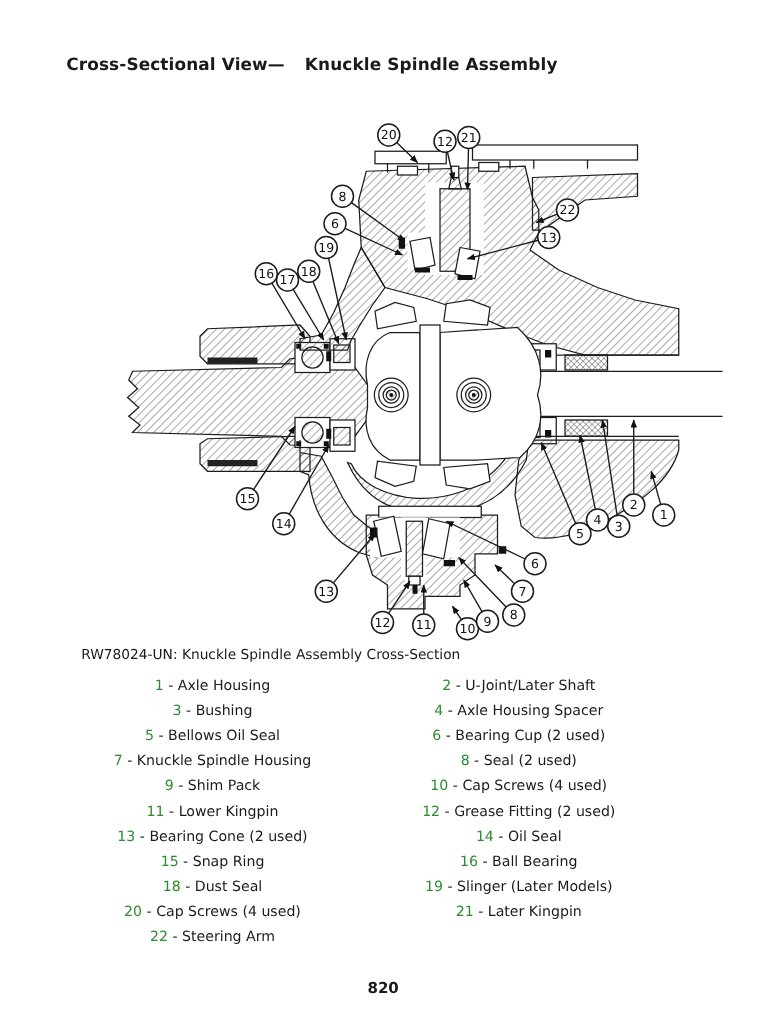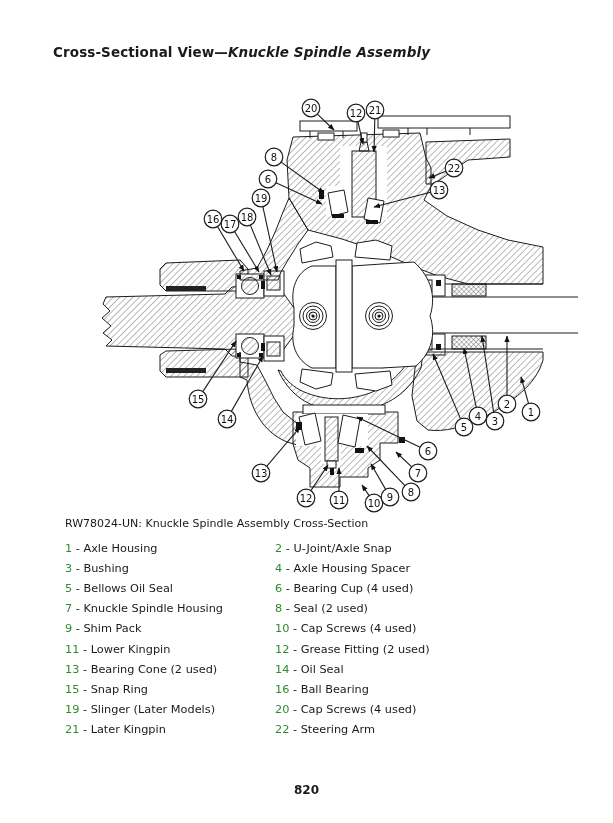--- a/index.html
+++ b/index.html
@@ -5,29 +5,29 @@
   html,body{margin:0;padding:0;}
   body{
     width:613px;height:823px;position:relative;background:#ffffff;
     font-family:"DejaVu Sans","Liberation Sans",sans-serif;color:#1a1a1a;
     overflow:hidden;
   }
   .title{
     position:absolute;left:53px;top:44px;font-size:13.5px;font-weight:bold;
     letter-spacing:.1px;white-space:nowrap;
   }
-  .title .ital{font-style:italic;margin-left:0;}
+  .title .ital{margin-left:16px;}
   .figwrap{position:absolute;left:40px;top:88px;width:545px;height:428px;}
   .caption{position:absolute;left:65px;top:517px;font-size:11px;}
   .parts{
     position:absolute;left:65px;top:538px;width:490px;
     display:grid;grid-template-columns:210px 1fr;grid-auto-rows:20.2px;
     font-size:11.3px;align-items:center;
   }
-  .part{white-space:nowrap;}
+  .part{white-space:nowrap;text-align:center;}
   .pnum{color:#2e8b2e;}
   .pagenum{
     position:absolute;left:0;top:783px;width:613px;text-align:center;
     font-size:12px;font-weight:bold;
   }
   svg text.callout-num{
     font-family:"DejaVu Sans","Liberation Sans",sans-serif;
     font-size:10px;fill:#111;
   }
 </style>
@@ -257,34 +257,35 @@
         <circle cx="531" cy="412" r="8.8" fill="#fff" stroke="#1c1c1c" stroke-width="1.2"></circle>
         <text x="531" y="415.5" text-anchor="middle" class="callout-num">1</text>
       </g>
 </svg>
 </div>
 
 <div class="caption">RW78024-UN: Knuckle Spindle Assembly Cross-Section</div>
 
 <div class="parts" id="parts">
     <div class="part"><span class="pnum" style="color: rgb(46, 139, 46);">1</span><span> - Axle Housing</span></div>
-    <div class="part"><span class="pnum" style="color: rgb(46, 139, 46);">2</span><span> - U-Joint/Axle Snap</span></div>
+    <div class="part"><span class="pnum" style="color: rgb(46, 139, 46);">2</span><span> - U-Joint/Later Shaft</span></div>
     <div class="part"><span class="pnum" style="color: rgb(46, 139, 46);">3</span><span> - Bushing</span></div>
     <div class="part"><span class="pnum" style="color: rgb(46, 139, 46);">4</span><span> - Axle Housing Spacer</span></div>
     <div class="part"><span class="pnum" style="color: rgb(46, 139, 46);">5</span><span> - Bellows Oil Seal</span></div>
-    <div class="part"><span class="pnum" style="color: rgb(46, 139, 46);">6</span><span> - Bearing Cup (4 used)</span></div>
+    <div class="part"><span class="pnum" style="color: rgb(46, 139, 46);">6</span><span> - Bearing Cup (2 used)</span></div>
     <div class="part"><span class="pnum" style="color: rgb(46, 139, 46);">7</span><span> - Knuckle Spindle Housing</span></div>
     <div class="part"><span class="pnum" style="color: rgb(46, 139, 46);">8</span><span> - Seal (2 used)</span></div>
     <div class="part"><span class="pnum" style="color: rgb(46, 139, 46);">9</span><span> - Shim Pack</span></div>
     <div class="part"><span class="pnum" style="color: rgb(46, 139, 46);">10</span><span> - Cap Screws (4 used)</span></div>
     <div class="part"><span class="pnum" style="color: rgb(46, 139, 46);">11</span><span> - Lower Kingpin</span></div>
     <div class="part"><span class="pnum" style="color: rgb(46, 139, 46);">12</span><span> - Grease Fitting (2 used)</span></div>
     <div class="part"><span class="pnum" style="color: rgb(46, 139, 46);">13</span><span> - Bearing Cone (2 used)</span></div>
     <div class="part"><span class="pnum" style="color: rgb(46, 139, 46);">14</span><span> - Oil Seal</span></div>
     <div class="part"><span class="pnum" style="color: rgb(46, 139, 46);">15</span><span> - Snap Ring</span></div>
     <div class="part"><span class="pnum" style="color: rgb(46, 139, 46);">16</span><span> - Ball Bearing</span></div>
+    <div class="part"><span class="pnum" style="color: rgb(46, 139, 46);">18</span><span> - Dust Seal</span></div>
     <div class="part"><span class="pnum" style="color: rgb(46, 139, 46);">19</span><span> - Slinger (Later Models)</span></div>
     <div class="part"><span class="pnum" style="color: rgb(46, 139, 46);">20</span><span> - Cap Screws (4 used)</span></div>
     <div class="part"><span class="pnum" style="color: rgb(46, 139, 46);">21</span><span> - Later Kingpin</span></div>
     <div class="part"><span class="pnum" style="color: rgb(46, 139, 46);">22</span><span> - Steering Arm</span></div>
   </div>
 
 <div class="pagenum">820</div>
 
 </body></html>

